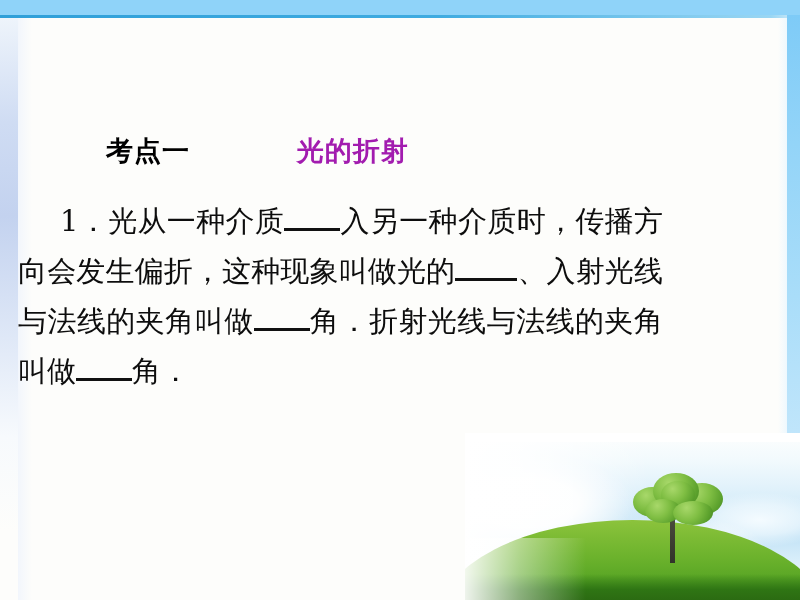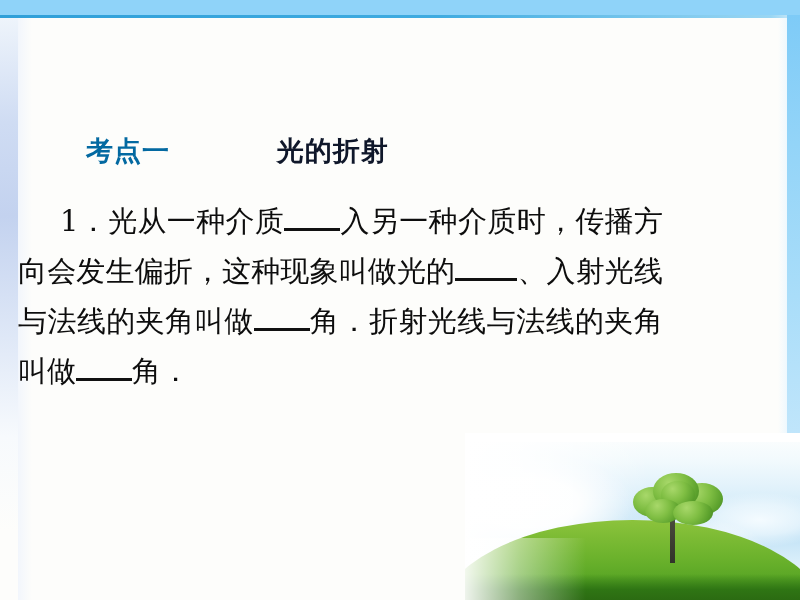--- a/index.html
+++ b/index.html
@@ -94,28 +94,29 @@
     left: 86px;
     top: 135px;
     white-space: nowrap;
     font-family: "DejaVu Sans", "Liberation Sans", sans-serif;
     font-weight: bold;
     font-size: 27px;
     line-height: 32px;
     letter-spacing: 1px;
   }
   .headline .kw-key {
-    color: #0369a1;
+    color: #000000;
+    margin-left: 20px;
   }
   .headline .kw-gap {
     display: inline-block;
     width: 86px;
   }
   .headline .kw-topic {
-    color: #0f172a;
+    color: #a21caf;
   }
 
   
   .body-text {
     position: absolute;
     left: 18px;
     top: 196px;
     width: 645px;
     font-family: "DejaVu Serif", "Liberation Serif", serif;
     font-size: 29px;

